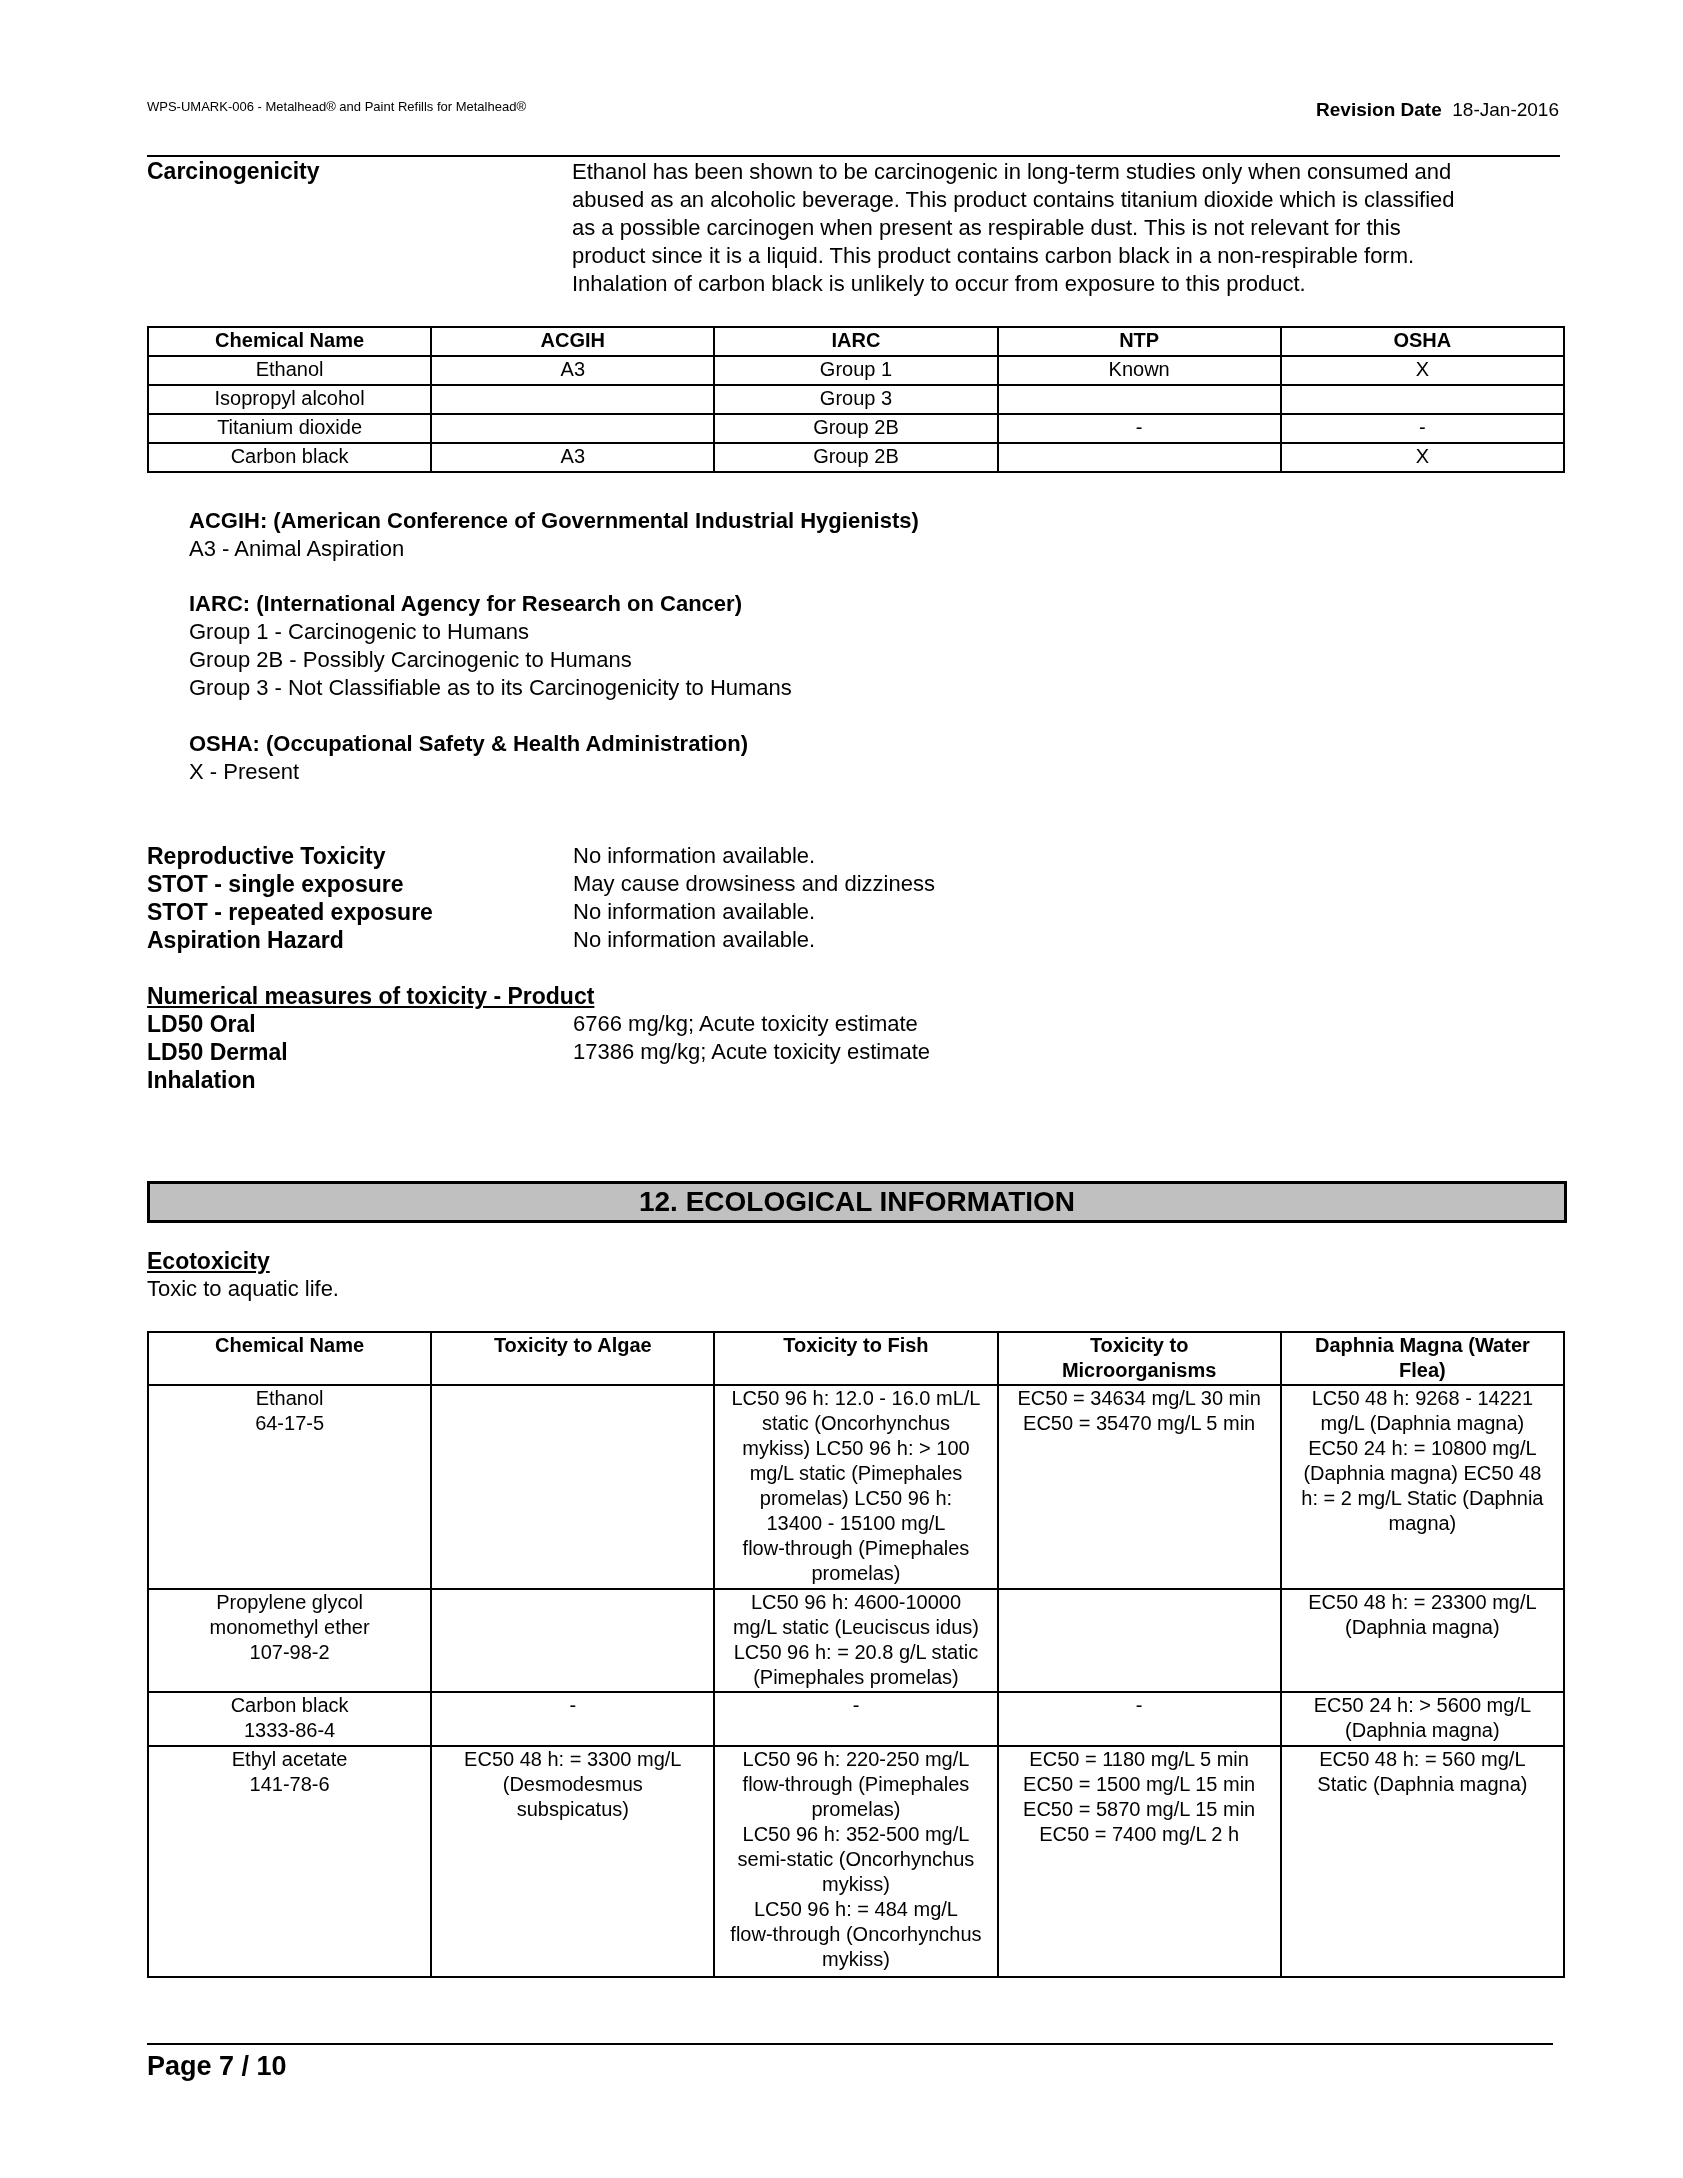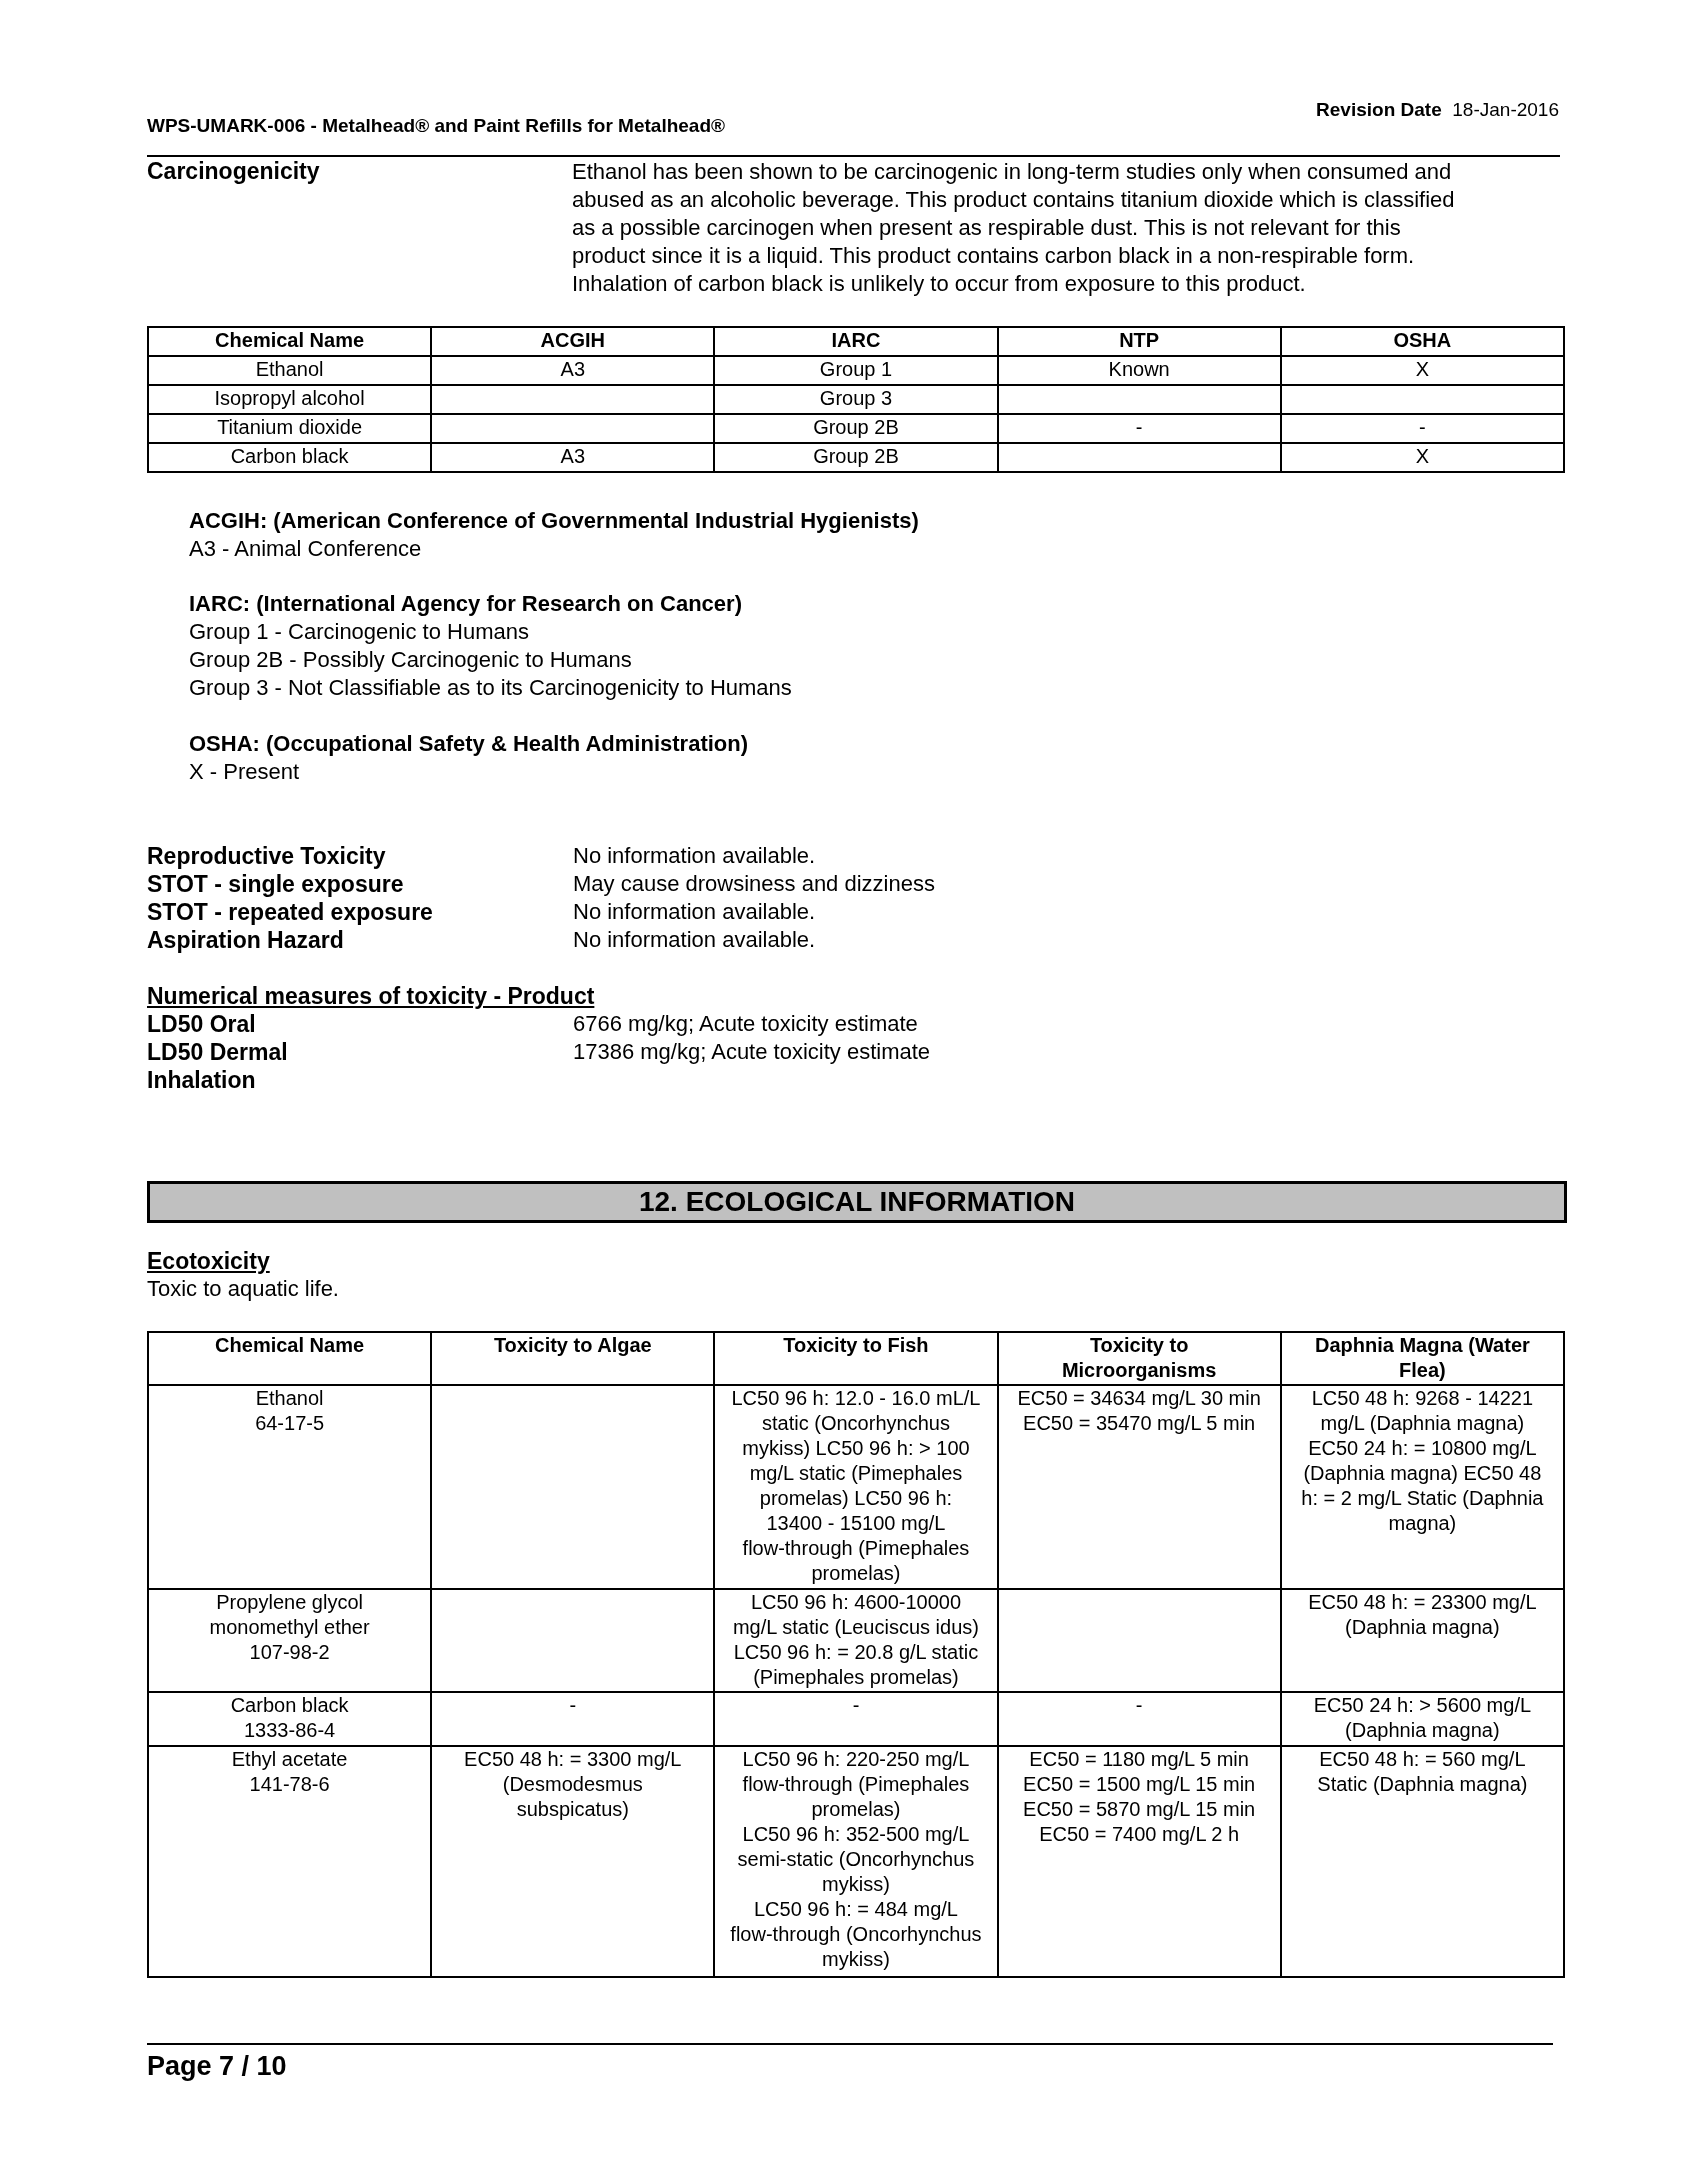--- a/index.html
+++ b/index.html
@@ -1,21 +1,21 @@
 <!DOCTYPE html>
 <html><head>
 <meta charset="utf-8">
 <style>
   html, body { margin: 0; padding: 0; background: #ffffff; }
   body {
     width: 1683px; height: 2178px; position: relative; overflow: hidden;
     font-family: "Liberation Sans", sans-serif; color: #000;
   }
   .abs { position: absolute; }
-  .hdr-left { left: 147px; top: 115px; font-size: 19px; font-weight: bold; }
+  .hdr-left { left: 147px; top: 99px; font-size: 13px; font-weight: normal; }
   .hdr-right { right: 124px; top: 99px; font-size: 19px; }
   .hdr-right b { font-weight: bold; }
   .hrule { position: absolute; left: 147px; width: 1413px; height: 2px; background: #000; }
   .label-b { font-weight: bold; font-size: 23px; }
   .txt { font-size: 22px; line-height: 28px; }
   .carc-label { left: 147px; top: 158px; }
   .carc-text { left: 572px; top: 158px; width: 990px; }
 
   table.grid { border-collapse: collapse; position: absolute; table-layout: fixed; }
   table.grid td, table.grid th {
@@ -109,21 +109,21 @@
       <td>A3</td>
       <td>Group 2B</td>
       <td></td>
       <td>X</td>
     </tr>
   </tbody>
 </table>
 
 <div class="abs legend" style="top:507px;">
   <div class="lh">ACGIH:  (American Conference of Governmental Industrial Hygienists)</div>
-  <div>A3 - Animal Conference</div>
+  <div>A3 - Animal Aspiration</div>
 </div>
 <div class="abs legend" style="top:590px;">
   <div class="lh">IARC: (International Agency for Research on Cancer)</div>
   <div>Group 1 - Carcinogenic to Humans</div>
   <div>Group 2B - Possibly Carcinogenic to Humans</div>
   <div>Group 3 - Not Classifiable as to its Carcinogenicity to Humans</div>
 </div>
 <div class="abs legend" style="top:730px;">
   <div class="lh">OSHA: (Occupational Safety &amp; Health Administration)</div>
   <div>X - Present</div>

